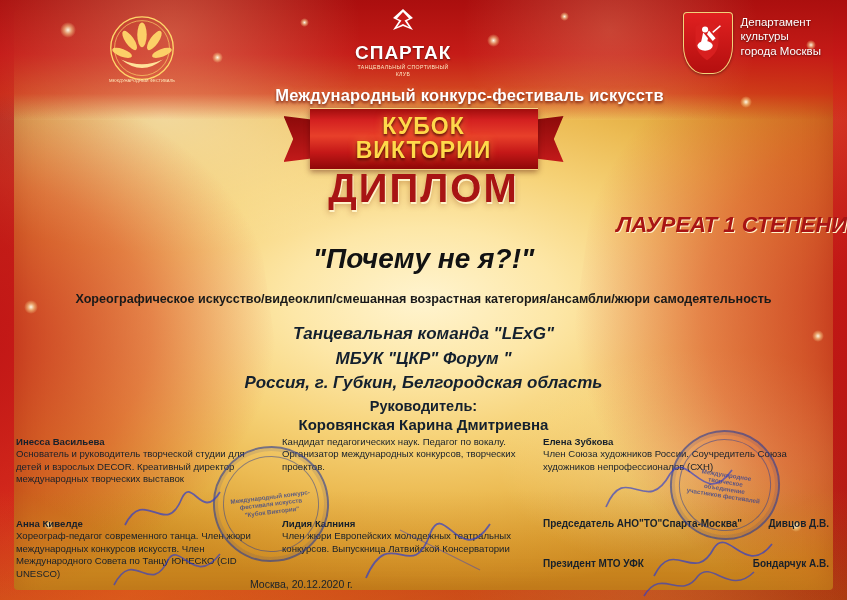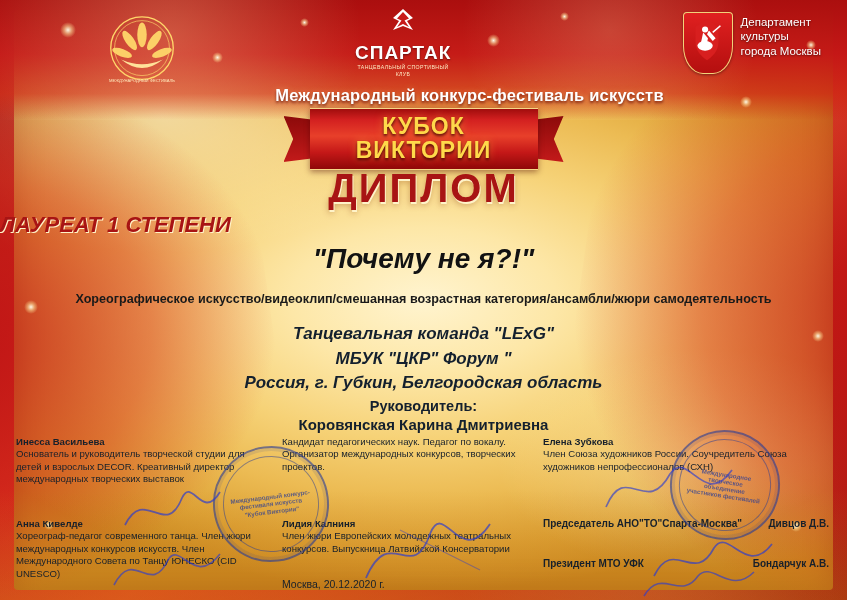--- a/index.html
+++ b/index.html
@@ -204,21 +204,21 @@
     text-align: center;
     color: #a81414;
     font-size: 40px;
     font-weight: bold;
     letter-spacing: 2px;
     text-shadow: 1px 2px 0 #fff3c8, 0 3px 6px rgba(120,40,0,.35);
   }
   .laureat {
     position: absolute;
     left: 0; top: 212px; width: 100%;
-    text-align: left;
+    text-align: right;
     color: #a81414;
     font-size: 22px;
     font-weight: bold;
     font-style: italic;
     text-shadow: 1px 1px 0 #fff3c8;
   }
   .work-title {
     position: absolute;
     left: 0; top: 243px; width: 100%;
     text-align: center;
@@ -286,21 +286,20 @@
   .srr-1 { left: 543px; top: 518px; }
   .srr-1b { right: 18px; top: 518px; }
   .srr-2 { left: 543px; top: 558px; }
   .srr-2b { right: 18px; top: 558px; }
 
   .city-date {
     position: absolute;
     left: 250px; top: 578px;
     color: #17202b;
     font-size: 10.5px;
-    margin-left: 32px;
   }
 
   
   .stamp {
     position: absolute;
     border-radius: 50%;
     border: 2px solid rgba(40,60,150,.62);
     color: rgba(40,60,150,.72);
     text-align: center;
     font-size: 6.2px;

